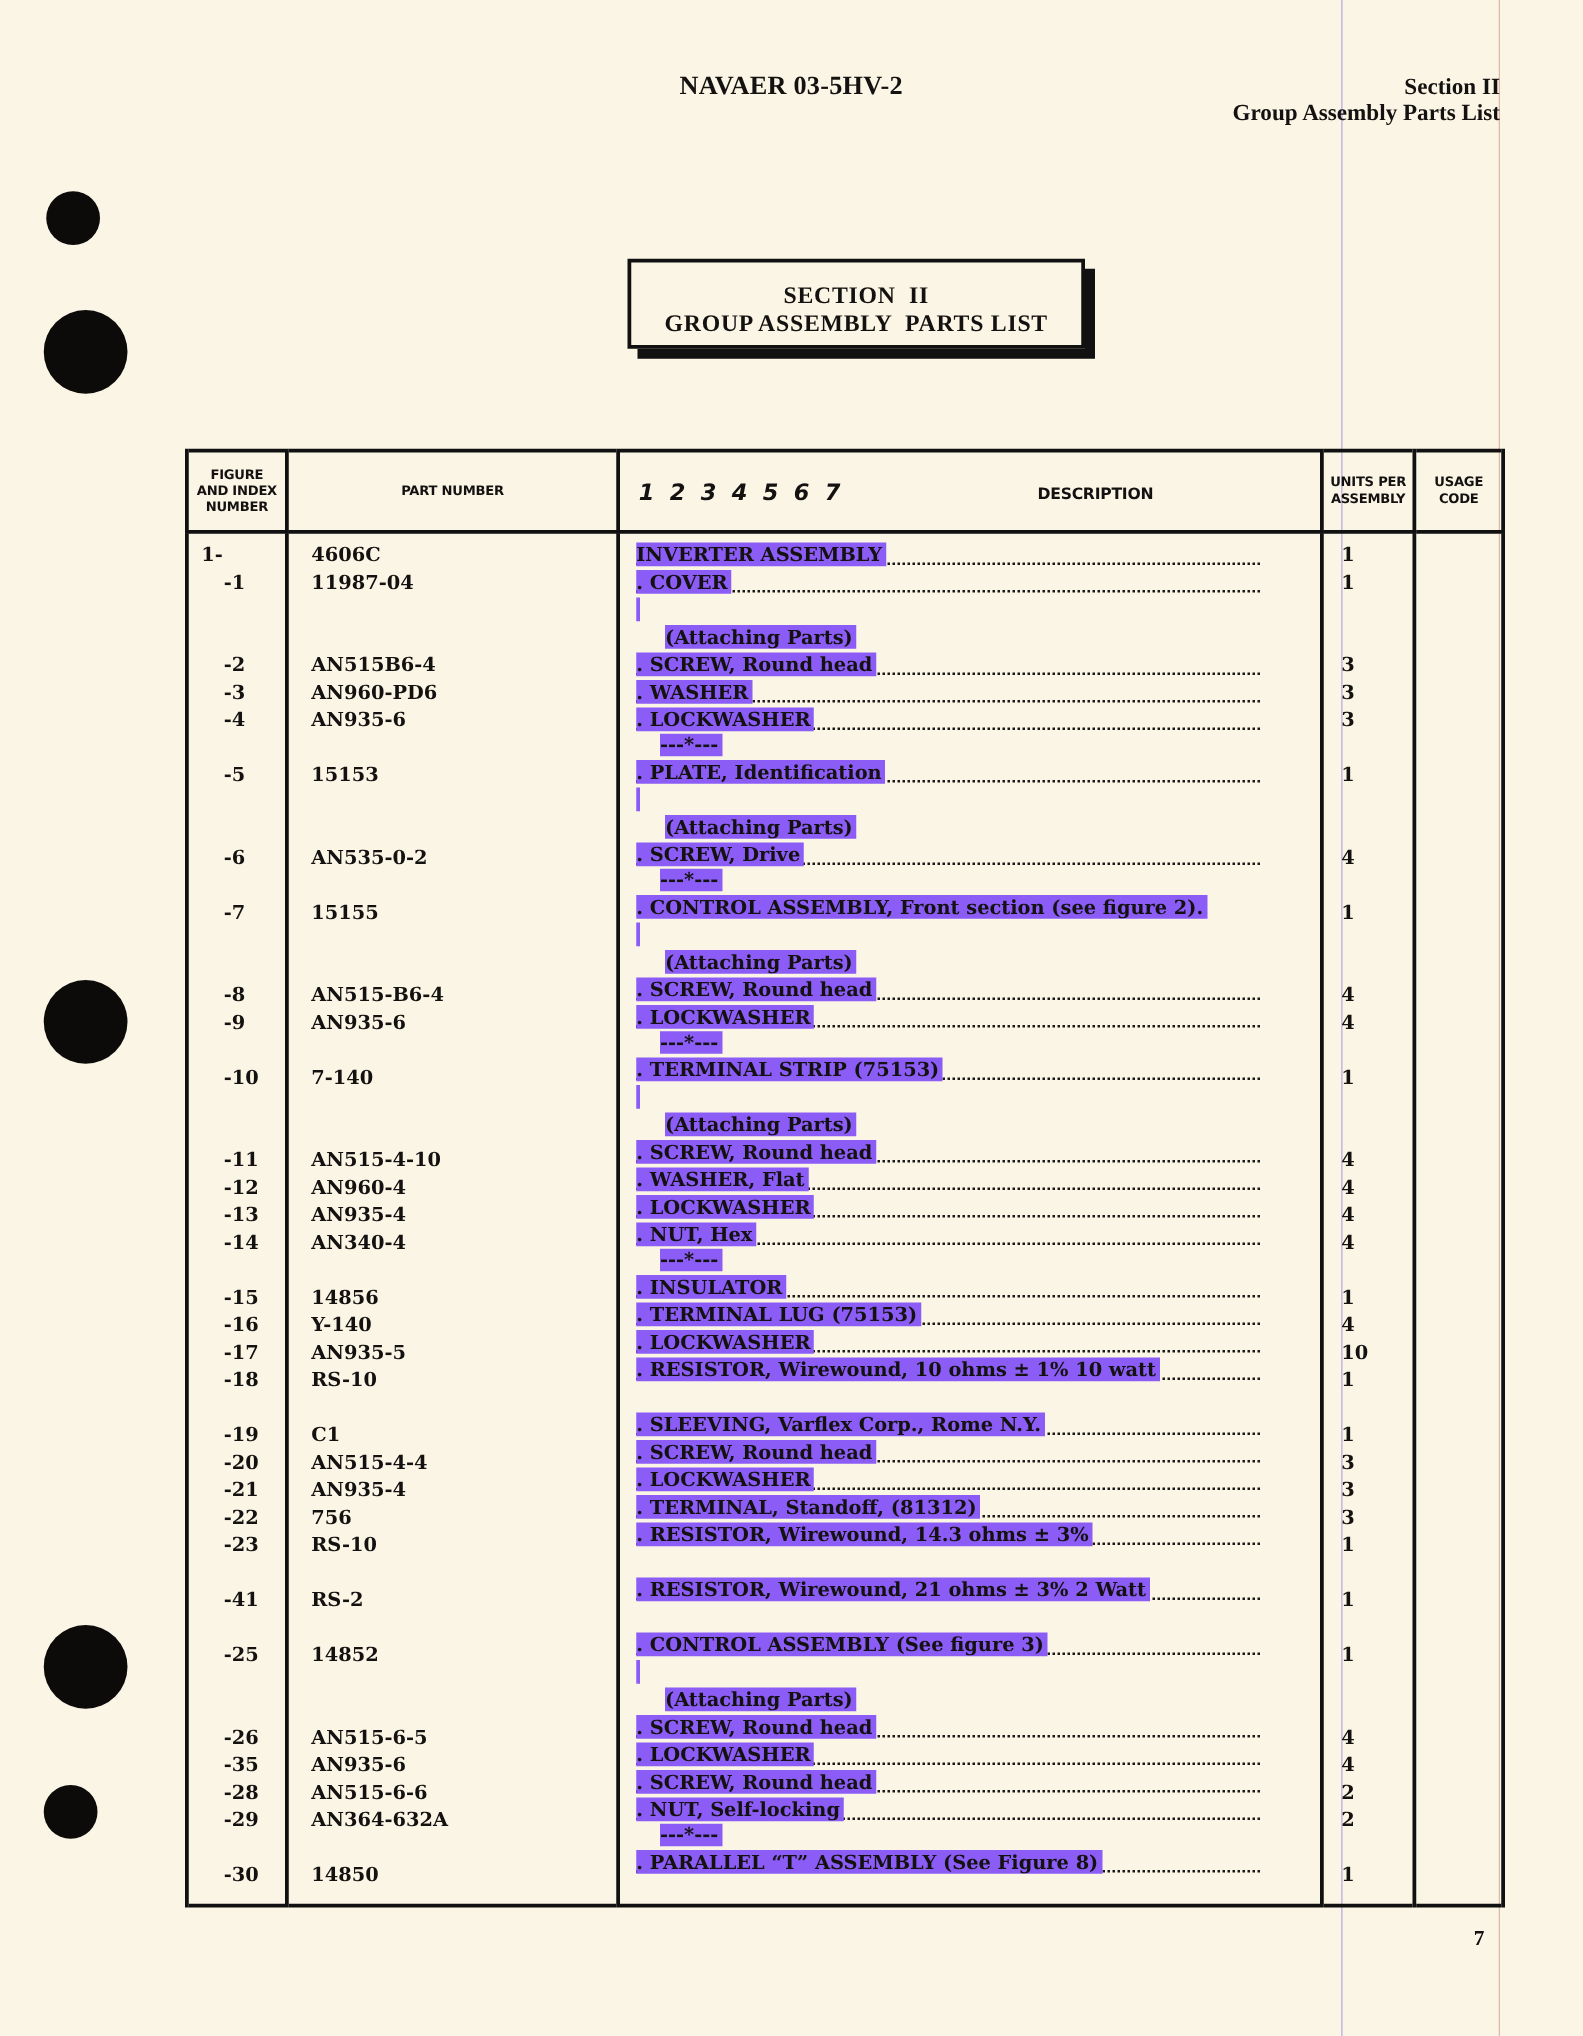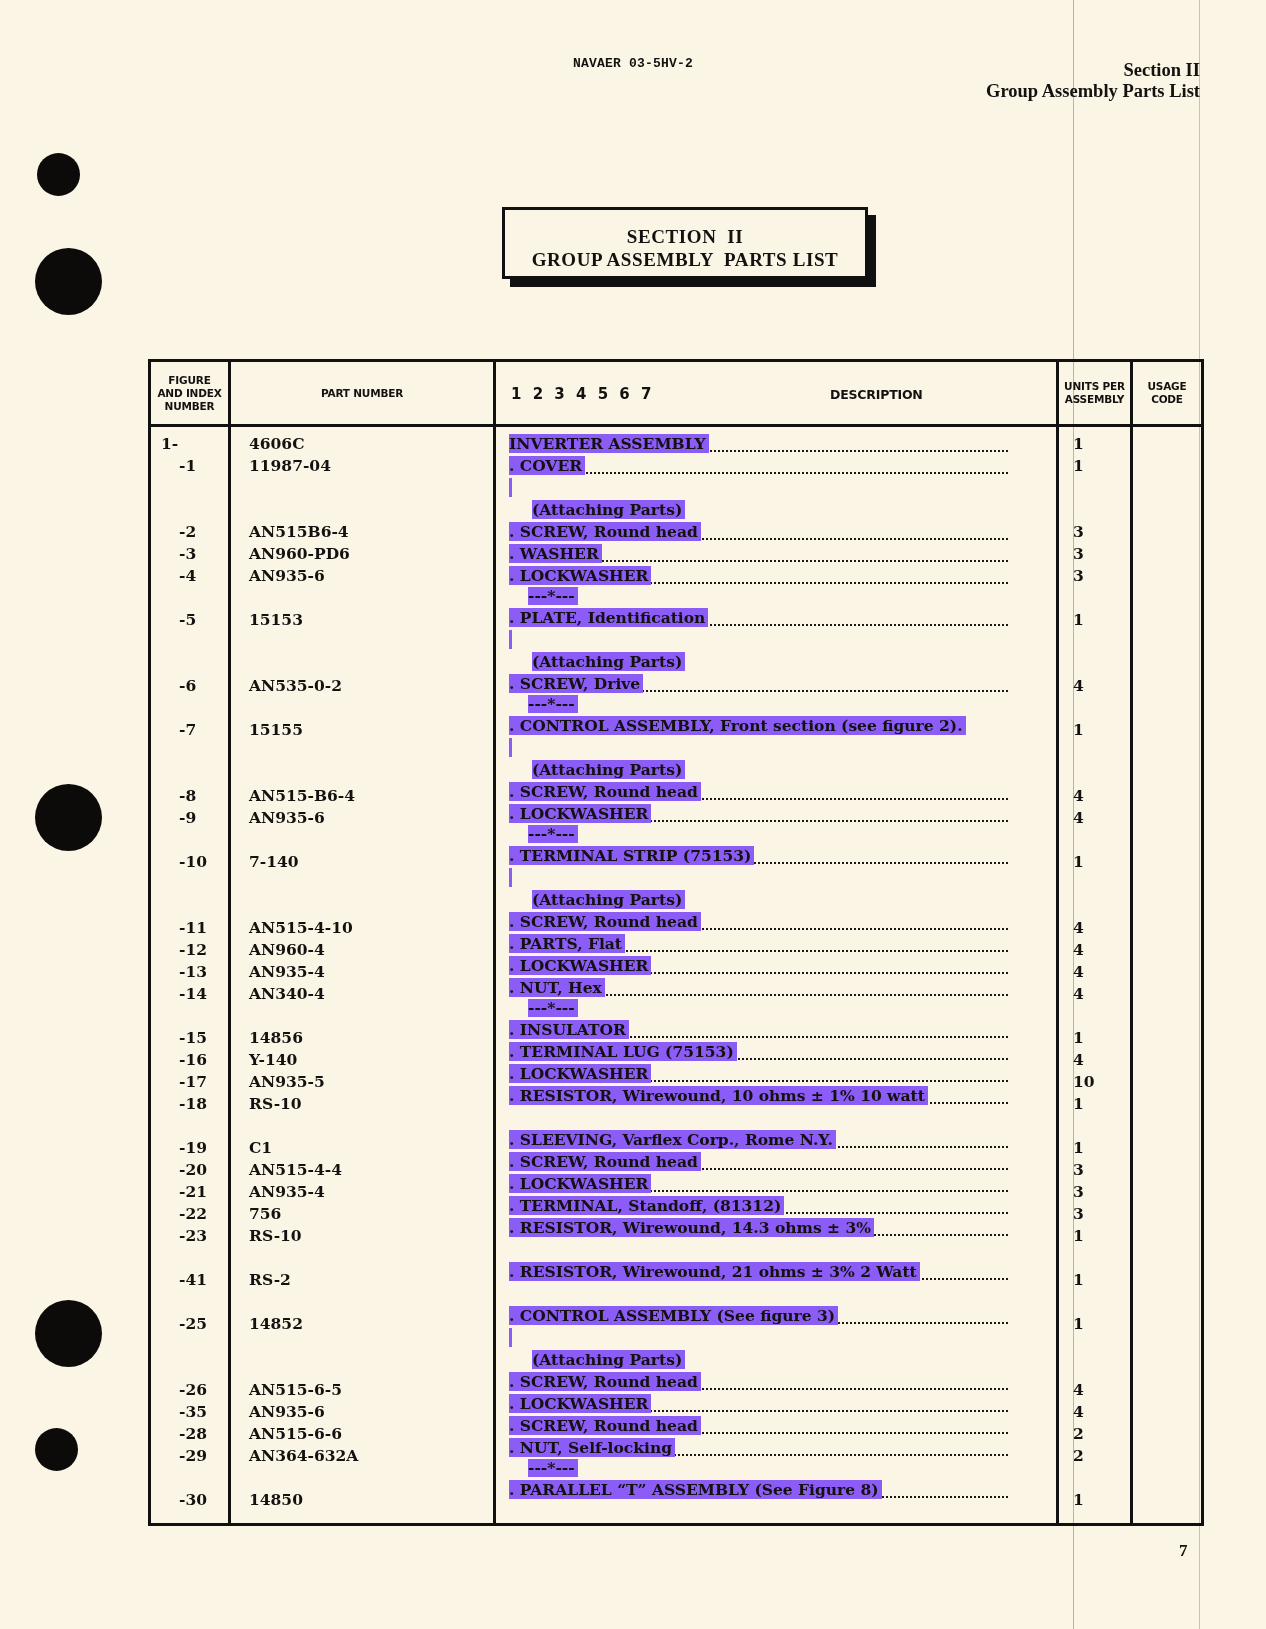--- a/index.html
+++ b/index.html
@@ -4,21 +4,21 @@
 <style>
   html, body { margin: 0; padding: 0; }
   body {
     width: 1266px; height: 1629px; position: relative; overflow: hidden;
     background: #fbf5e6;
     font-family: "DejaVu Serif", "Liberation Serif", serif;
     color: #141210;
   }
   .punch { position: absolute; background: #0c0b0a; border-radius: 50%; }
   .hdr-center { position: absolute; left: 0; width: 1266px; top: 56px; text-align: center;
-    font-family: Liberation Mono, monospace; font-weight: bold; font-size: 13px; letter-spacing: 0.2px; }
+    font-family: Liberation Serif, serif; font-weight: bold; font-size: 21px; letter-spacing: 0.2px; }
   .hdr-right { position: absolute; right: 66px; top: 60px; text-align: right;
     font-family: "Liberation Serif", serif; font-weight: bold; font-size: 18.5px; line-height: 21px; }
   .margin-line { position: absolute; top: 0; bottom: 0; width: 1px; }
   .title-box {
     position: absolute; left: 502px; top: 207px; width: 366px; height: 72px;
     border: 3px solid #111; background: #fbf5e6; box-shadow: 8px 8px 0 #111;
     text-align: center; font-family: "Liberation Serif", serif; font-weight: bold; font-size: 19px; line-height: 23px;
     padding-top: 15px; box-sizing: border-box;
   }
   .title-box div { letter-spacing: 0.6px; }
@@ -26,21 +26,21 @@
     position: absolute; left: 148px; top: 359px; width: 1053px; height: 1167px;
     border-collapse: collapse; border: 3px solid #111; table-layout: fixed;
   }
   table.parts th, table.parts td { border-left: 3px solid #111; border-right: 3px solid #111; padding: 0; }
   table.parts thead th {
     border-bottom: 3px solid #111; height: 62px;
     font-family: "DejaVu Sans", sans-serif; font-weight: bold; font-size: 10.5px; line-height: 13px;
     text-transform: uppercase; letter-spacing: -0.2px;
   }
   th.h-desc { text-align: left; position: relative; }
-  th.h-desc .digits { position: absolute; left: 15px; top: 26px; font-size: 15px; letter-spacing: 3px; font-weight: bold; }
+  th.h-desc .digits { position: absolute; left: 15px; top: 26px; font-size: 18px; letter-spacing: 3px; font-weight: bold; font-style: italic; }
   th.h-desc .dlabel { position: absolute; left: 310px; top: 26px; font-size: 12.5px; margin-left: 24px; }
   table.parts tbody td { vertical-align: top; }
   .rows { padding-top: 6px; }
   .row { height: 22px; line-height: 22px; font-weight: bold; font-size: 15.5px; white-space: nowrap; }
   .row.tall { height: 44px; }
   .col-fig .row { padding-left: 28px; }
   .col-fig .row.lead { padding-left: 10px; }
   .col-pn .row { padding-left: 18px; }
   .col-desc .row { padding-left: 13px; overflow: hidden; }
   .col-desc .row .text { background: #8b5cf6; padding-right: 3px; }
@@ -218,21 +218,21 @@
             <div class="row"><span class="text">. CONTROL ASSEMBLY, Front section (see figure 2).</span></div>
             <div class="row"><span class="text"></span></div>
             <div class="row attach"><span class="text">(Attaching Parts)</span></div>
             <div class="row dotted"><span class="text">. SCREW, Round head</span></div>
             <div class="row dotted"><span class="text">. LOCKWASHER</span></div>
             <div class="row sep"><span class="text">---*---</span></div>
             <div class="row dotted"><span class="text">. TERMINAL STRIP (75153)</span></div>
             <div class="row"><span class="text"></span></div>
             <div class="row attach"><span class="text">(Attaching Parts)</span></div>
             <div class="row dotted"><span class="text">. SCREW, Round head</span></div>
-            <div class="row dotted"><span class="text">. PARTS, Flat</span></div>
+            <div class="row dotted"><span class="text">. WASHER, Flat</span></div>
             <div class="row dotted"><span class="text">. LOCKWASHER</span></div>
             <div class="row dotted"><span class="text">. NUT, Hex</span></div>
             <div class="row sep"><span class="text">---*---</span></div>
             <div class="row dotted"><span class="text">. INSULATOR</span></div>
             <div class="row dotted"><span class="text">. TERMINAL LUG (75153)</span></div>
             <div class="row dotted"><span class="text">. LOCKWASHER</span></div>
             <div class="row tall dotted"><span class="text">. RESISTOR, Wirewound, 10 ohms ± 1% 10 watt</span><span class="cont">(91637)</span></div>
             <div class="row dotted"><span class="text">. SLEEVING, Varflex Corp., Rome N.Y.</span></div>
             <div class="row dotted"><span class="text">. SCREW, Round head</span></div>
             <div class="row dotted"><span class="text">. LOCKWASHER</span></div>

